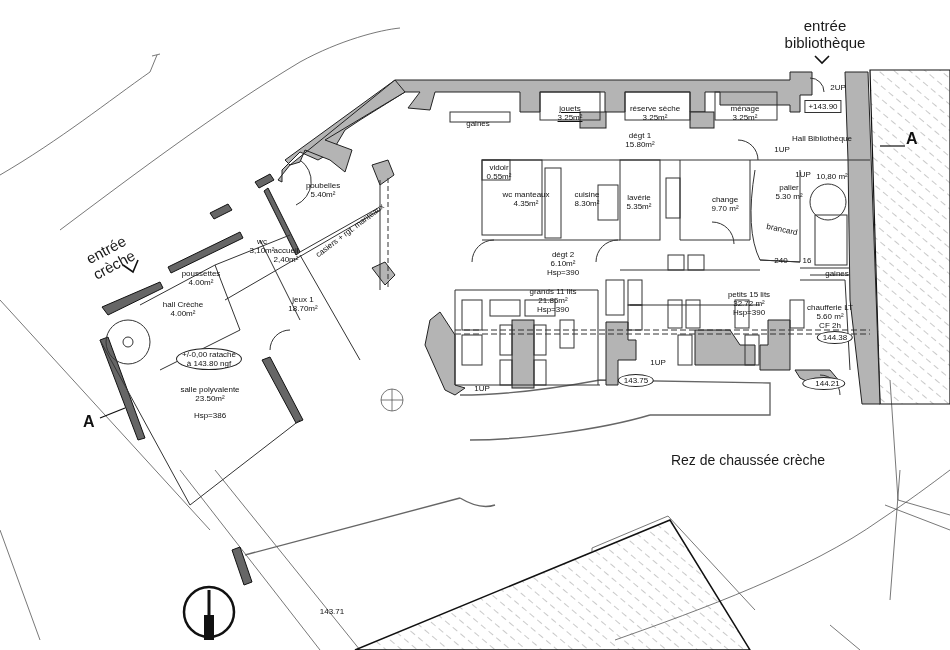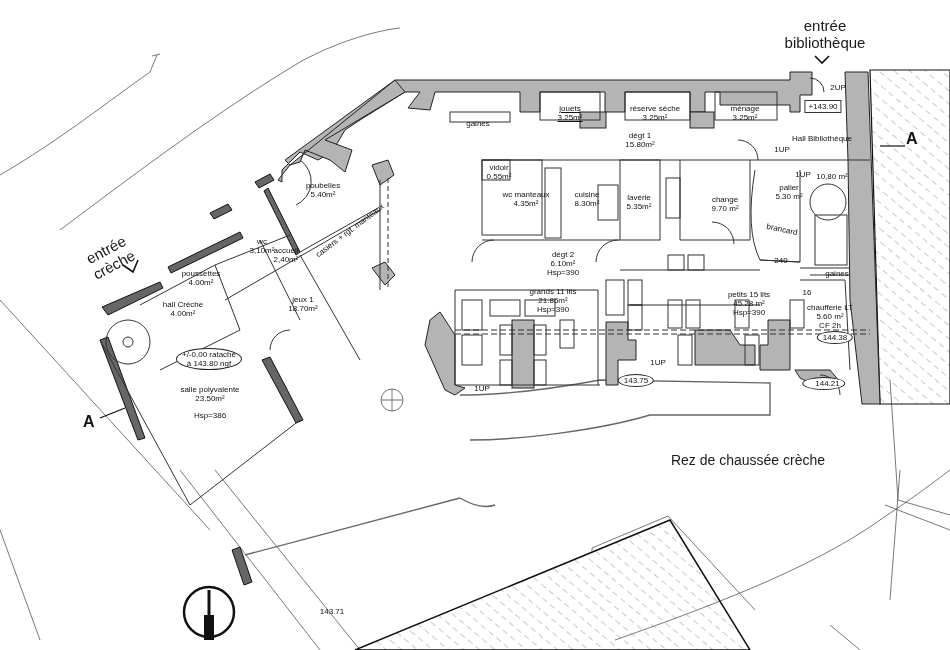--- a/index.html
+++ b/index.html
@@ -229,21 +229,21 @@
 </div>
 <div class="lbl" style="left:832px; top:172px;">10,80 m²</div>
 <div class="lbl" style="left:782px; top:145px;">1UP</div>
 <div class="lbl" style="left:803px; top:170px;">1UP</div>
 <div class="lbl" style="left:789px; top:183px;">
   <span>palier</span>
   <span>5.30 m²</span>
 </div>
 <div class="lbl" style="left:782px; top:225px; transform: translateX(-50%) rotate(12deg);">brancard</div>
 <div class="lbl" style="left:781px; top:256px;">240</div>
-<div class="lbl" style="left:807px; top:256px;margin-top:32px;">16</div>
+<div class="lbl" style="left:807px; top:256px;">16</div>
 
 <div class="lbl" style="left:499px; top:163px;">
   <span>vidoir</span>
   <span>0.55m²</span>
 </div>
 <div class="lbl" style="left:526px; top:190px;">
   <span>wc manteaux</span>
   <span>4.35m²</span>
 </div>
 <div class="lbl" style="left:587px; top:190px;">
@@ -264,21 +264,21 @@
   <span>Hsp=390</span>
 </div>
 
 <div class="lbl" style="left:537px; top:287px;margin-left:16px;">
   <span>grands 11 lits</span>
   <span>21.85m²</span>
   <span>Hsp=390</span>
 </div>
 <div class="lbl" style="left:749px; top:290px;">
   <span>petits 15 lits</span>
-  <span>45.28 m²</span>
+  <span>32.72 m²</span>
   <span>Hsp=390</span>
 </div>
 <div class="lbl" style="left:482px; top:384px;">1UP</div>
 <div class="lbl" style="left:658px; top:358px;">1UP</div>
 <div class="lbl oval" style="left:636px; top:374px;">143.75</div>
 
 <div class="lbl" style="left:837px; top:269px;">
   <span>gaines</span>
 </div>
 <div class="lbl" style="left:830px; top:303px;">

